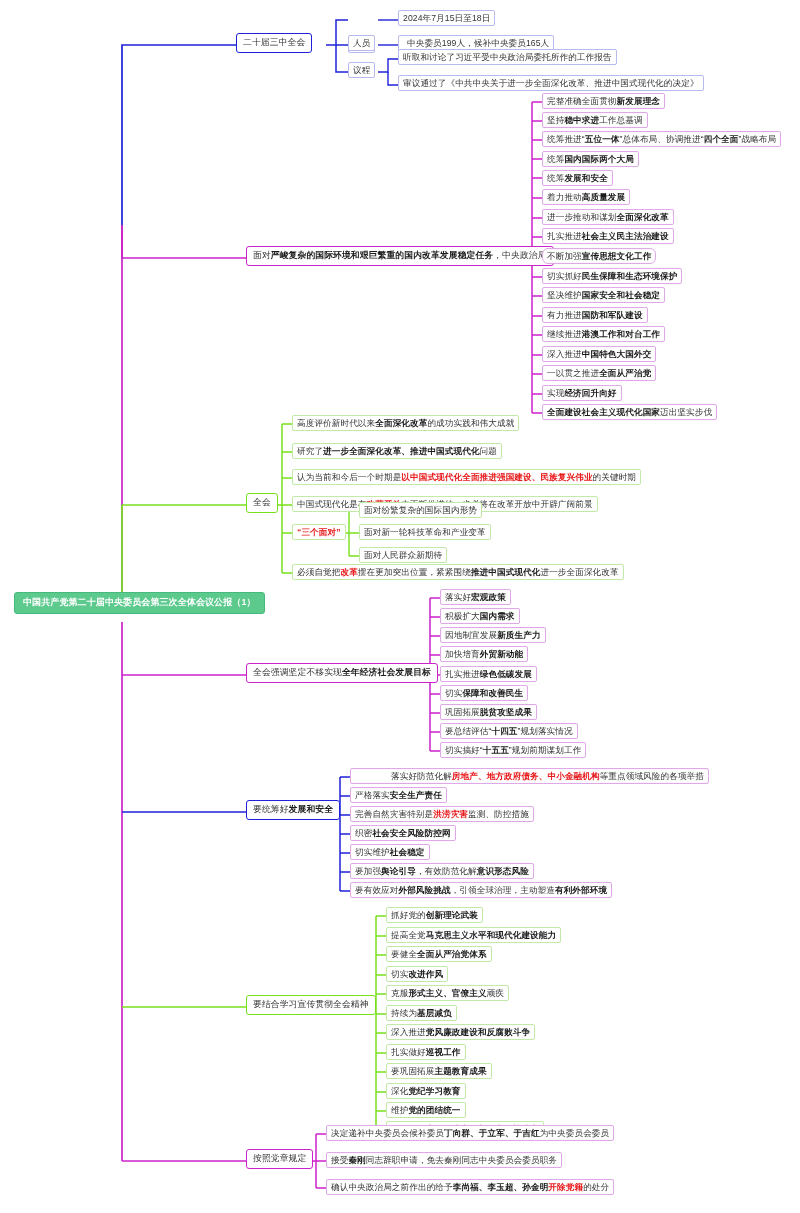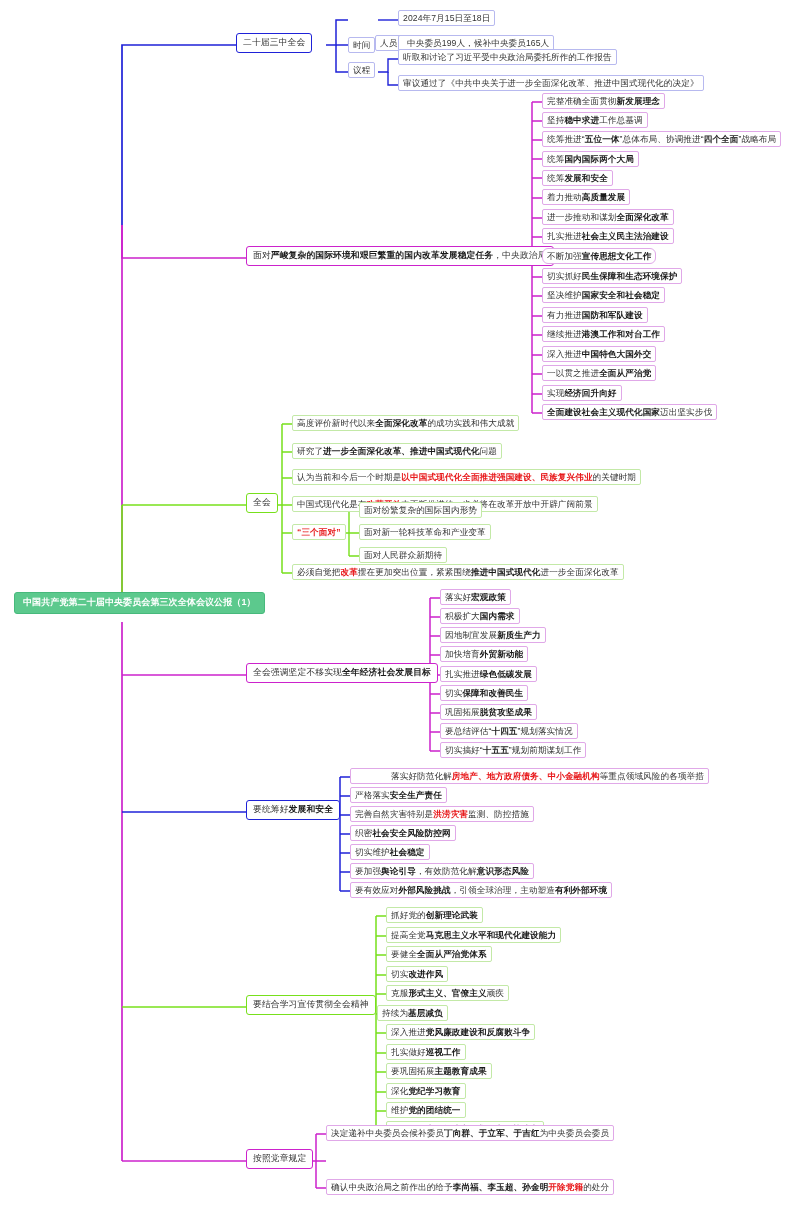--- a/index.html
+++ b/index.html
@@ -124,21 +124,21 @@
     <span>中国共产党第二十届中央委员会第三次全体会议公报（1）</span>
   </div>
 
   <div class="node lvl1 blue-bd" style="left:236px; top:33px;">
     <span>二十届三中全会</span>
   </div>
 
   <div class="node lvl2 bluelite-bd" style="left:348px; top:10px;margin-top:27px;">
     <span>时间</span>
   </div>
-  <div class="node lvl2 bluelite-bd" style="left:348px; top:35px;margin-left:27px;">
+  <div class="node lvl2 bluelite-bd" style="left:348px; top:35px;">
     <span>人员</span>
   </div>
   <div class="node lvl2 bluelite-bd" style="left:348px; top:62px;">
     <span>议程</span>
   </div>
 
   <div class="node lvl3 bluelite-bd" style="left:398px; top:10px;">
     <span>2024年7月15日至18日</span>
   </div>
   <div class="node lvl3 bluelite-bd" style="left:398px; top:35px;padding-left:8px;">
@@ -310,21 +310,21 @@
     </div>
   <div class="node lvl3 greenlite-bd" style="left:386px; top:946px;">
       <span>要健全<span class="b">全面从严治党体系</span></span>
     </div>
   <div class="node lvl3 greenlite-bd" style="left:386px; top:966px;">
       <span>切实<span class="b">改进作风</span></span>
     </div>
   <div class="node lvl3 greenlite-bd" style="left:386px; top:985px;">
       <span>克服<span class="b">形式主义、官僚主义</span>顽疾</span>
     </div>
-  <div class="node lvl3 greenlite-bd" style="left:377px; top:1005px;">
+  <div class="node lvl3 greenlite-bd" style="left:386px; top:1005px;">
       <span>持续为<span class="b">基层减负</span></span>
     </div>
   <div class="node lvl3 greenlite-bd" style="left:386px; top:1024px;">
       <span>深入推进<span class="b">党风廉政建设和反腐败斗争</span></span>
     </div>
   <div class="node lvl3 greenlite-bd" style="left:386px; top:1044px;">
       <span>扎实做好<span class="b">巡视工作</span></span>
     </div>
   <div class="node lvl3 greenlite-bd" style="left:386px; top:1063px;text-align:right;">
       <span>要巩固拓展<span class="b">主题教育成果</span></span>
@@ -339,16 +339,19 @@
       <span>不断增强<span class="b">党的创造力、凝聚力、战斗力</span></span>
     </div>
 
   <div class="node lvl1 magenta-bd" style="left:246px; top:1149px;">
     <span>按照党章规定</span>
   </div>
 
   <div class="node lvl3 magentalite-bd" style="left:326px; top:1125px;">
       <span>决定递补中央委员会候补委员<span class="b">丁向群、于立军、于吉红</span>为中央委员会委员</span>
     </div>
+  <div class="node lvl3 magentalite-bd" style="left:326px; top:1152px;">
+      <span>接受<span class="b">秦刚</span>同志辞职申请，免去秦刚同志中央委员会委员职务</span>
+    </div>
   <div class="node lvl3 magentalite-bd" style="left:326px; top:1179px;">
       <span>确认中央政治局之前作出的给予<span class="b">李尚福、李玉超、孙金明</span><span class="r">开除党籍</span>的处分</span>
     </div>
 </div>
 
 </body></html>

